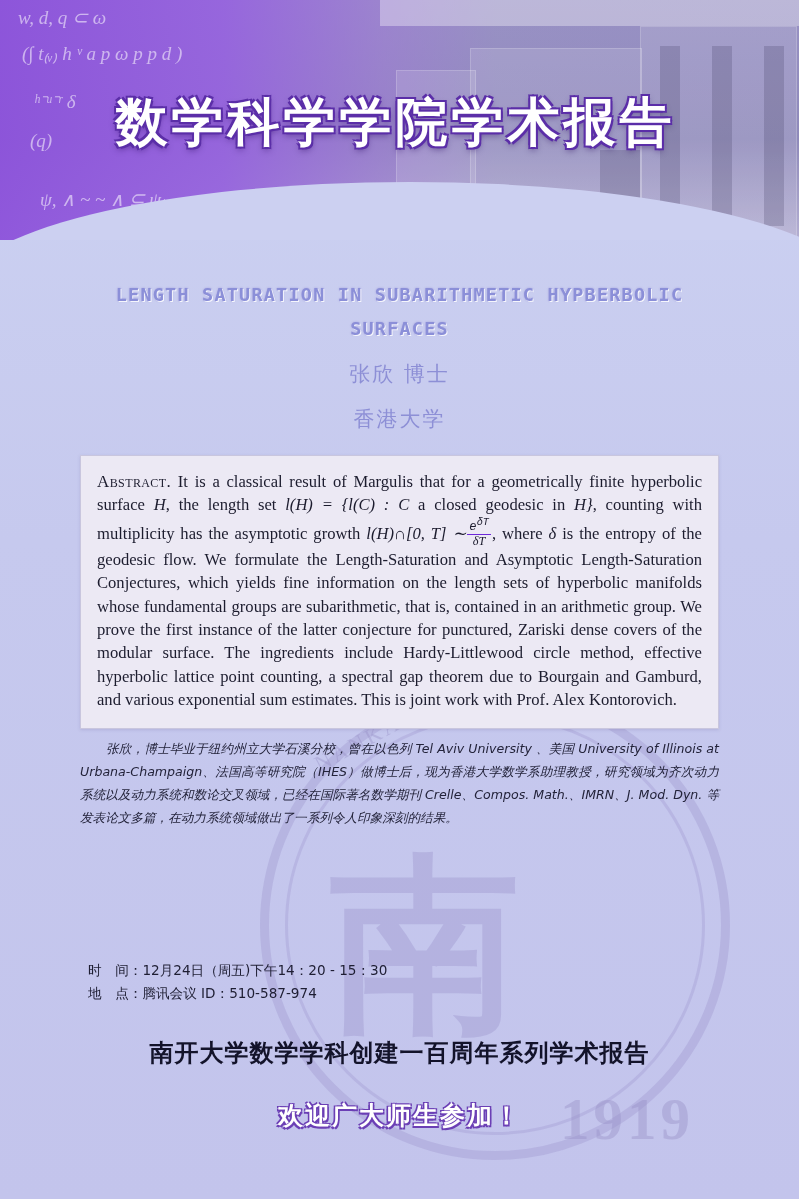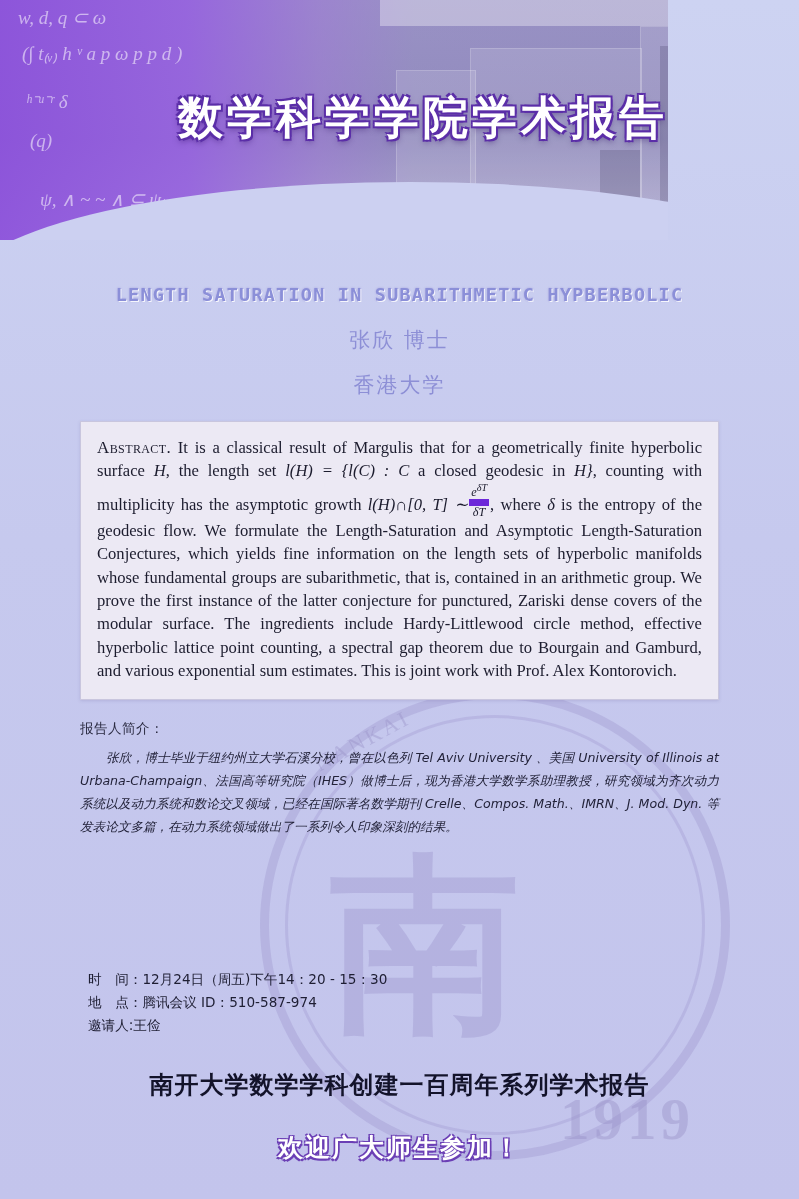--- a/index.html
+++ b/index.html
@@ -69,21 +69,21 @@
     color: rgba(150,142,198,0.38);
     font-family: "Liberation Serif", serif;
     font-size: 22px;
     letter-spacing: 3px;
     user-select: none;
   }
 
   
   .banner {
     position: relative;
-    width: 668px;
+    width: 799px;
     height: 240px;
     overflow: hidden;
     z-index: 2;
   }
   .banner-photo {
     position: absolute;
     inset: 0;
     background:
       linear-gradient(90deg, rgba(140,80,220,0.92) 0%, rgba(150,95,225,0.86) 28%, rgba(158,120,215,0.55) 48%, rgba(150,140,200,0.25) 62%, rgba(140,135,195,0.12) 100%),
       linear-gradient(180deg, #9a93c4 0%, #8f8ab9 58%, #b9b4d4 100%);
@@ -117,26 +117,26 @@
     left: -40px;
     bottom: -52px;
     width: 900px;
     height: 110px;
     background: #ccd0f1;
     border-radius: 50% 50% 0 0 / 100% 100% 0 0;
   }
   .banner-title {
     position: absolute;
     left: 0;
-    right: 0;
+    right: 8px;
     top: 88px;
-    text-align: right;
-    font-family: "DejaVu Sans", sans-serif;
-    font-weight: bold;
-    font-size: 45px;
+    text-align: center;
+    font-family: "DejaVu Sans", sans-serif;
+    font-weight: bold;
+    font-size: 52px;
     letter-spacing: 4px;
     color: #ffffff;
     text-shadow:
        2px 2px 0 #5b2ea8,
       -2px 2px 0 #5b2ea8,
        2px -2px 0 #5b2ea8,
       -2px -2px 0 #5b2ea8,
        0 3px 6px rgba(40,10,90,0.5);
     z-index: 3;
   }
@@ -196,21 +196,21 @@
   .cal { font-family: "Liberation Serif", serif; font-style: italic; }
   .frac {
     display: inline-block;
     vertical-align: -0.45em;
     text-align: center;
     font-size: 0.74em;
     line-height: 1.05;
     font-style: italic;
     margin: 0 1px;
   }
-  .frac .num { display: block; border-bottom: 7px solid #6d28d9; padding: 0 2px; }
+  .frac .num { display: block; border-bottom: 1px solid #6d28d9; padding: 0 2px; font-family: Liberation Mono, monospace; }
   .frac .den { display: block; padding: 0 2px; }
 
   .bio-head {
     margin-top: 20px;
     font-family: "DejaVu Sans", sans-serif;
     font-size: 13.5px;
     color: #2b2b42;
     letter-spacing: 0.5px;
   }
   .bio-body {
@@ -273,47 +273,46 @@
     <div class="bld" style="left:640px; top:26px; width:155px; height:210px;"></div>
     <div class="bld" style="left:470px; top:48px; width:170px; height:190px;"></div>
     <div class="bld" style="left:396px; top:70px; width:78px; height:170px;"></div>
     <div class="bld-dark" style="left:600px; top:150px; width:40px; height:88px;"></div>
     <div class="bld-dark" style="left:660px; top:46px; width:20px; height:180px;"></div>
     <div class="bld-dark" style="left:712px; top:46px; width:20px; height:180px;"></div>
     <div class="bld-dark" style="left:764px; top:46px; width:20px; height:180px;"></div>
 
     <div class="scribble" style="left:18px; top:6px;">w, d, q ⊂ ω</div>
     <div class="scribble" style="left:22px; top:40px;">(∫ t₍ᵥ₎ h ᵛ a p  ω p  p d )</div>
-    <div class="scribble" style="left:26px; top:88px;">ʰ⁻ᵘ⁻ʳ δ</div>
+    <div class="scribble" style="left:34px; top:88px;">ʰ⁻ᵘ⁻ʳ δ</div>
     <div class="scribble" style="left:30px; top:130px;">(q)</div>
     <div class="scribble" style="left:40px; top:186px;">ψ, ∧ ~ ~ ∧ ⊆ ψₖ ← ← ~ ~ → ∧</div>
 
     <div class="banner-title">数学科学学院学术报告</div>
     <div class="banner-curve"></div>
   </div>
 
   <div class="content">
 
     <div class="talk-title">
       <div>LENGTH SATURATION IN SUBARITHMETIC HYPBERBOLIC</div>
+      <div>SURFACES</div>
     </div>
 
     <div class="speaker">张欣 博士</div>
     <div class="affiliation">香港大学</div>
 
     <div class="abstract-box">
       <span class="abstract-label">Abstract.</span><span> It is a classical result of Margulis that for a geometrically finite hyperbolic surface </span><span class="cal">H</span><span>, the length set </span><span class="math">l(H) = {l(C) : C</span><span> a closed geodesic in </span><span class="cal">H}</span><span>, counting with multiplicity has the asymptotic growth </span><span class="math">l(H)∩[0, T] ∼</span><span class="frac"><span class="num"><span>e</span><sup>δT</sup></span><span class="den">δT</span></span><span>, where </span><span class="math">δ</span><span> is the entropy of the geodesic flow. We formulate the Length-Saturation and Asymptotic Length-Saturation Conjectures, which yields fine information on the length sets of hyperbolic manifolds whose fundamental groups are subarithmetic, that is, contained in an arithmetic group. We prove the first instance of the latter conjecture for punctured, Zariski dense covers of the modular surface. The ingredients include Hardy-Littlewood circle method, effective hyperbolic lattice point counting, a spectral gap theorem due to Bourgain and Gamburd, and various exponential sum estimates. This is joint work with Prof. Alex Kontorovich.</span>
     </div>
 
-    <div class="bio-head">报告人简介：</div>
     <div class="bio-body">张欣，博士毕业于纽约州立大学石溪分校，曾在以色列 Tel Aviv University 、美国 University of Illinois at Urbana-Champaign、法国高等研究院（IHES）做博士后，现为香港大学数学系助理教授，研究领域为齐次动力系统以及动力系统和数论交叉领域，已经在国际著名数学期刊 Crelle、Compos. Math.、IMRN、J. Mod. Dyn. 等发表论文多篇，在动力系统领域做出了一系列令人印象深刻的结果。</div>
 
     <div class="details">
       <div>时　间：12月24日（周五)下午14：20 - 15：30</div>
       <div>地　点：腾讯会议 ID：510-587-974</div>
-      <div>邀请人:王俭</div>
     </div>
 
     <div class="series">南开大学数学学科创建一百周年系列学术报告</div>
     <div class="welcome">欢迎广大师生参加！</div>
 
   </div>
 </div>
 
 </body></html>

